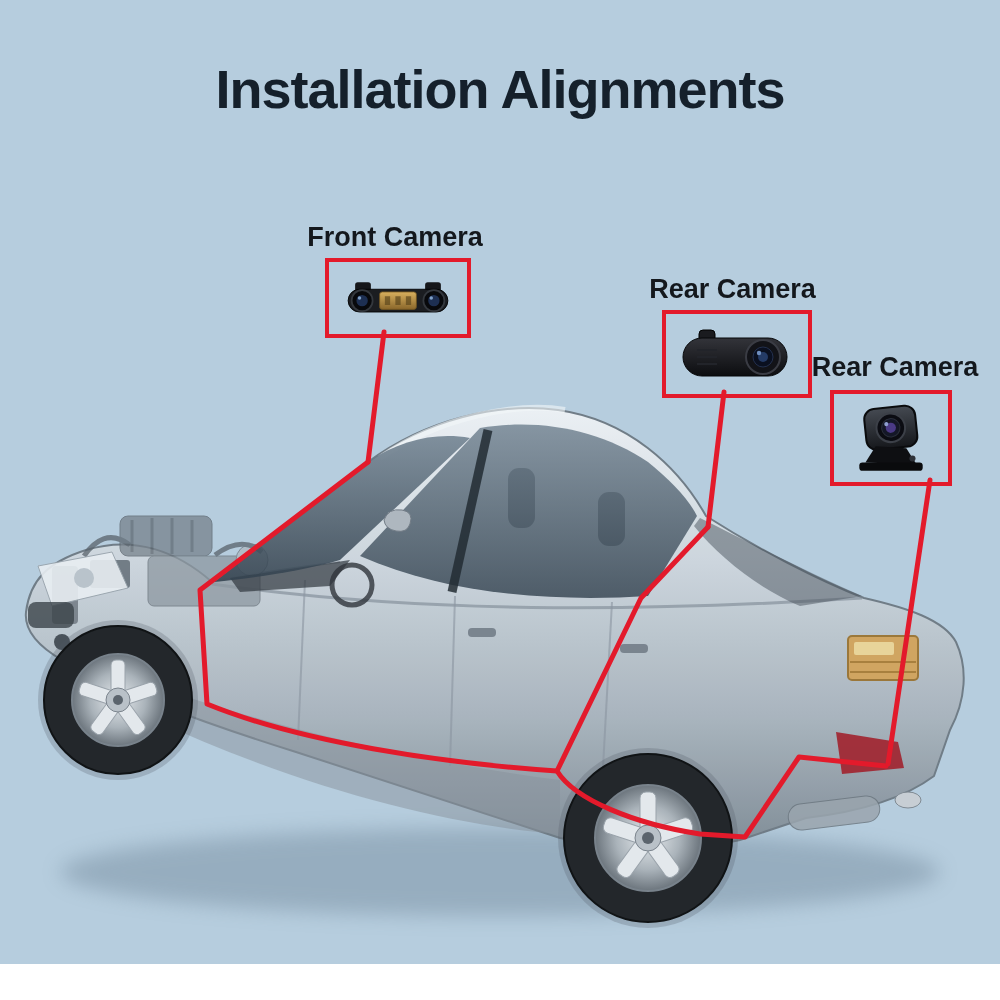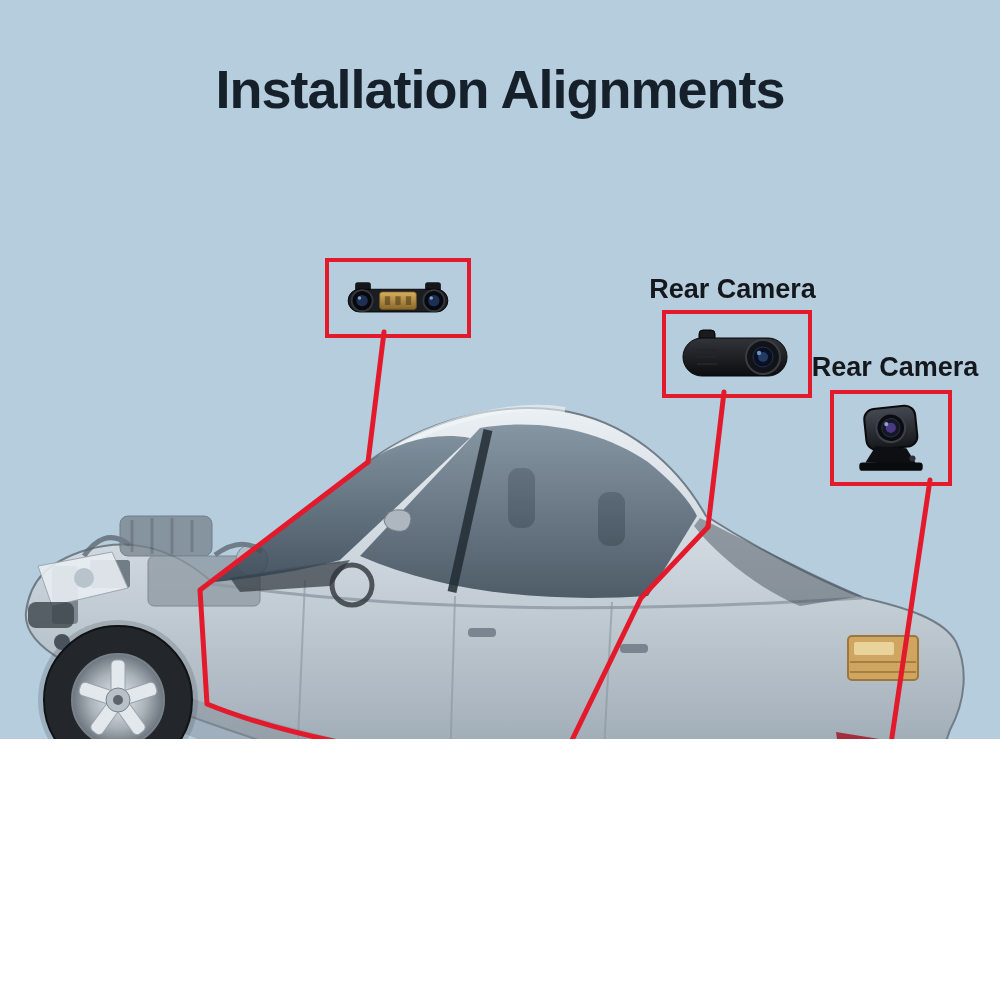--- a/index.html
+++ b/index.html
@@ -1,17 +1,17 @@
 <!DOCTYPE html>
 <html style="--background: #b6cdde; --accent_red: #e31a2b; --title_text: #15202b; --label_text: #14181d;"><head>
 <meta charset="utf-8">
 <style>
   html,body { margin:0; padding:0; }
   .canvas {
-    position:relative; width:1000px; height:739px;
+    position:relative; width:1000px; height:964px;
     background:var(--background,#b6cdde); overflow:hidden;
     font-family:"Liberation Sans",sans-serif;
   }
   .title {
     position:absolute; top:58px; left:0; width:100%;
     text-align:center; font-size:54px; font-weight:800;
     color:var(--title_text,#15202b); letter-spacing:-1px;
   }
   .callout-label {
     position:absolute; text-align:center; font-size:27px; font-weight:700;
@@ -157,20 +157,21 @@
       <path class="redline" d="M 384 332 L 368 462"></path>
       <path class="redline" d="M 368 462 L 200 590 L 207 704 C 300 742 440 763 557 771 L 641 598 L 708 527"></path>
       <path class="redline" d="M 724 392 L 708 527"></path>
       <path class="redline" d="M 557 771 C 575 800 635 824 700 834 L 745 837 L 799 757 L 886 766"></path>
       <path class="redline" d="M 930 480 L 888 764"></path>
     </g>
   </svg>
 
   <div class="title">Installation Alignments</div>
 
+  <div class="callout-label" style="left:285px; top:222px; width:220px;">Front Camera</div>
   <div class="callout-box" style="left:325px; top:258px; width:138px; height:72px;">
     <svg width="126" height="56" viewBox="0 0 130 64" aria-hidden="true">
       <defs>
         <linearGradient id="fc-amber" x1="0" y1="0" x2="0" y2="1">
           <stop offset="0%" stop-color="#d8b05e"></stop>
             <stop offset="100%" stop-color="#8a672b"></stop>
         </linearGradient>
       </defs>
       <rect x="16" y="14" width="18" height="10" rx="3" fill="#15161a"></rect>
       <rect x="96" y="14" width="18" height="10" rx="3" fill="#15161a"></rect>

